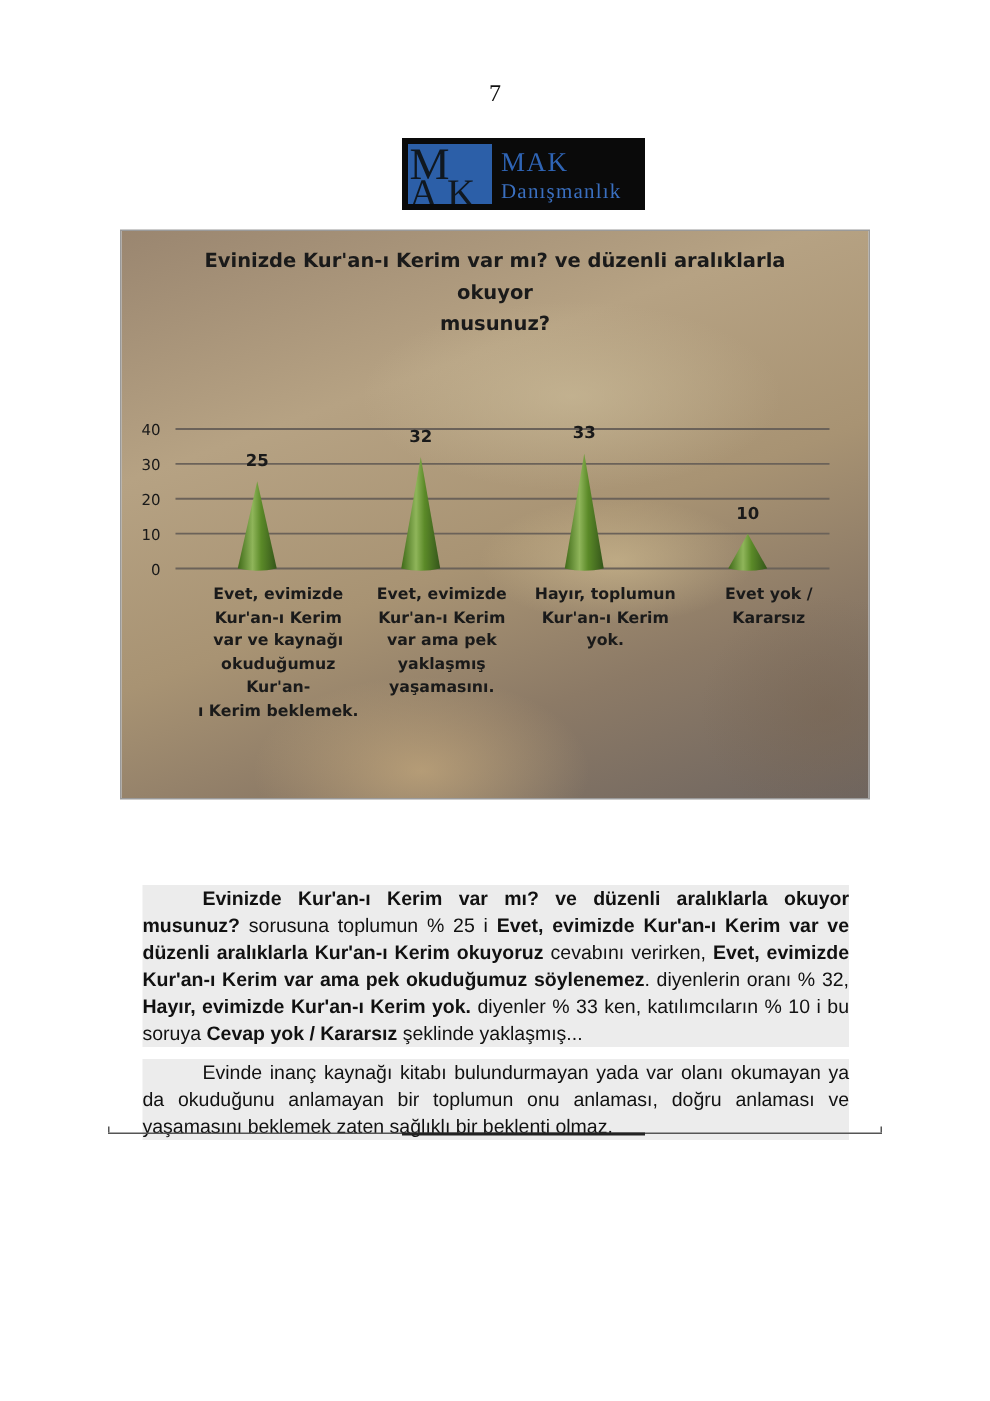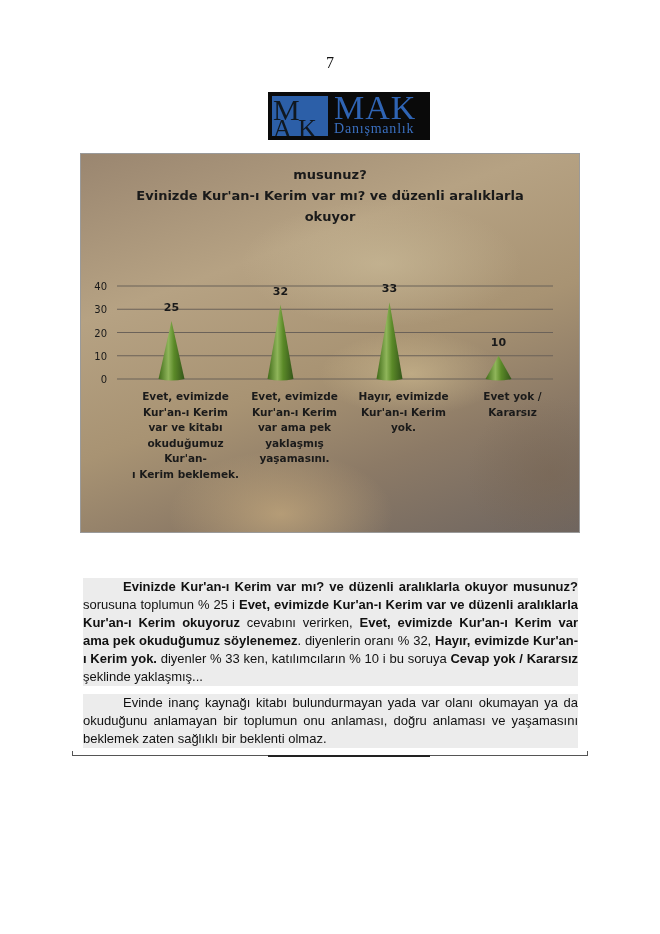--- a/index.html
+++ b/index.html
@@ -5,37 +5,37 @@
   html, body { margin: 0; padding: 0; background: #ffffff; }
   body { width: 660px; height: 934px; position: relative; overflow: hidden; font-family: "Liberation Sans", sans-serif; color: #111; }
   .page-number { position: absolute; top: 54px; left: 0; width: 660px; text-align: center; font-family: "Liberation Serif", serif; font-size: 16px; }
   .logo { position: absolute; left: 268px; top: 92px; width: 162px; height: 48px; background: #0a0a0a; display: flex; align-items: stretch; }
   .logo-mark { width: 56px; margin: 4px 0 4px 4px; background: #2c5fa8; position: relative; overflow: hidden; }
   .logo-mark span { position: absolute; font-family: "Liberation Serif", serif; color: #101820; font-weight: normal; }
   .logo-mark .m { font-size: 30px; left: 1px; top: -3px; }
   .logo-mark .a { font-size: 26px; left: 1px; top: 18px; }
   .logo-mark .k { font-size: 26px; left: 26px; top: 18px; }
   .logo-text { flex: 1; display: flex; flex-direction: column; justify-content: center; padding-left: 6px; }
-  .logo-title { font-family: "Liberation Serif", serif; font-size: 34px; line-height: 26px; color: #2f64b4; letter-spacing: 1px; }
+  .logo-title { font-family: "Liberation Serif", serif; font-size: 18px; line-height: 26px; color: #2f64b4; letter-spacing: 1px; }
   .logo-sub { font-family: "Liberation Serif", serif; font-size: 14px; color: #3a6fbf; letter-spacing: 0.8px; }
 
   .chart-frame { position: absolute; left: 80px; top: 153px; width: 498px; height: 378px; overflow: hidden; border: 1px solid #9a9a9a;
     background:
       radial-gradient(ellipse 130px 60px at 330px 220px, rgba(215,195,150,0.55), rgba(0,0,0,0) 70%),
       radial-gradient(ellipse 160px 90px at 200px 360px, rgba(210,180,130,0.6), rgba(0,0,0,0) 70%),
       radial-gradient(ellipse 120px 110px at 470px 320px, rgba(120,100,80,0.5), rgba(0,0,0,0) 70%),
       radial-gradient(ellipse 200px 90px at 300px 110px, rgba(205,190,155,0.6), rgba(0,0,0,0) 70%),
       linear-gradient(160deg, #9a8670 0%, #b6a283 30%, #a89373 55%, #8c7a66 75%, #6e6560 100%);
   }
   .chart-frame svg { position: absolute; left: 0; top: 0; }
   .chart-title { position: absolute; left: 40px; width: 418px; top: 10px; text-align: center; font-family: "DejaVu Sans", sans-serif; font-weight: bold; font-size: 13px; line-height: 21px; color: #1a1a1a; }
   .cat-label { position: absolute; top: 235px; width: 108px; text-align: center; font-family: "DejaVu Sans", sans-serif; font-weight: bold; font-size: 10.5px; line-height: 15.5px; color: #1a1a1a; margin-left: 14px; }
 
   .text-block { position: absolute; left: 79px; width: 503px; font-family: "Liberation Sans", sans-serif; font-size: 13px; line-height: 18px; text-align: justify; color: #111; }
-  .text-block p { margin: 4px; background: #ececec; }
+  .text-block p { margin: 16px; background: #ececec; }
   .text-block .lead { padding-left: 40px; font-weight: bold; }
   .para1 { top: 574px; }
   .para2 { top: 690px; border-radius: 14px; }
   .hl { font-weight: bold; }
   .rule { position: absolute; left: 72px; top: 755px; width: 516px; height: 1px; background: #555; }
   .rule:before { content: ""; position: absolute; left: 0; top: -4px; width: 1px; height: 4px; background: #555; }
   .rule:after { content: ""; position: absolute; right: 0; top: -4px; width: 1px; height: 4px; background: #555; }
   .rule-center { position: absolute; left: 268px; top: 755px; width: 162px; height: 2px; background: #222; }
 </style>
 </head>
@@ -86,40 +86,40 @@
         <path d="M404.5,225 L417.5,201.75 L430.5,225 Q417.5,228 404.5,225 Z" fill="url(#coneGrad)"></path>
       </g>
     <g id="dlabel-layer">
         <text x="90.5" y="156.875" text-anchor="middle" font-family="DejaVu Sans, sans-serif" font-weight="bold" font-size="11" fill="#1a1a1a">25</text>
         <text x="199.5" y="140.6" text-anchor="middle" font-family="DejaVu Sans, sans-serif" font-weight="bold" font-size="11" fill="#1a1a1a">32</text>
         <text x="308.5" y="138.275" text-anchor="middle" font-family="DejaVu Sans, sans-serif" font-weight="bold" font-size="11" fill="#1a1a1a">33</text>
         <text x="417.5" y="191.75" text-anchor="middle" font-family="DejaVu Sans, sans-serif" font-weight="bold" font-size="11" fill="#1a1a1a">10</text>
       </g>
   </svg>
   <div class="chart-title">
+    <div>Evinizde Kur'an-ı Kerim var mı? ve düzenli aralıklarla okuyor</div>
     <div>musunuz?</div>
-    <div>Evinizde Kur'an-ı Kerim var mı? ve düzenli aralıklarla okuyor</div>
   </div>
   <div id="cat-labels">
       <div class="cat-label" style="left: 36.5px;">
         <div>Evet, evimizde</div>
         <div>Kur'an-ı Kerim</div>
-        <div>var ve kitabı</div>
+        <div>var ve kaynağı</div>
         <div>okuduğumuz Kur'an-</div>
         <div>ı Kerim beklemek.</div>
       </div>
       <div class="cat-label" style="left: 145.5px;">
         <div>Evet, evimizde</div>
         <div>Kur'an-ı Kerim</div>
         <div>var ama pek</div>
         <div>yaklaşmış</div>
         <div>yaşamasını.</div>
       </div>
       <div class="cat-label" style="left: 254.5px;">
-        <div>Hayır, evimizde</div>
+        <div>Hayır, toplumun</div>
         <div>Kur'an-ı Kerim</div>
         <div>yok.</div>
       </div>
       <div class="cat-label" style="left: 363.5px;">
         <div>Evet yok /</div>
         <div>Kararsız</div>
       </div>
     </div>
 </div>
 

